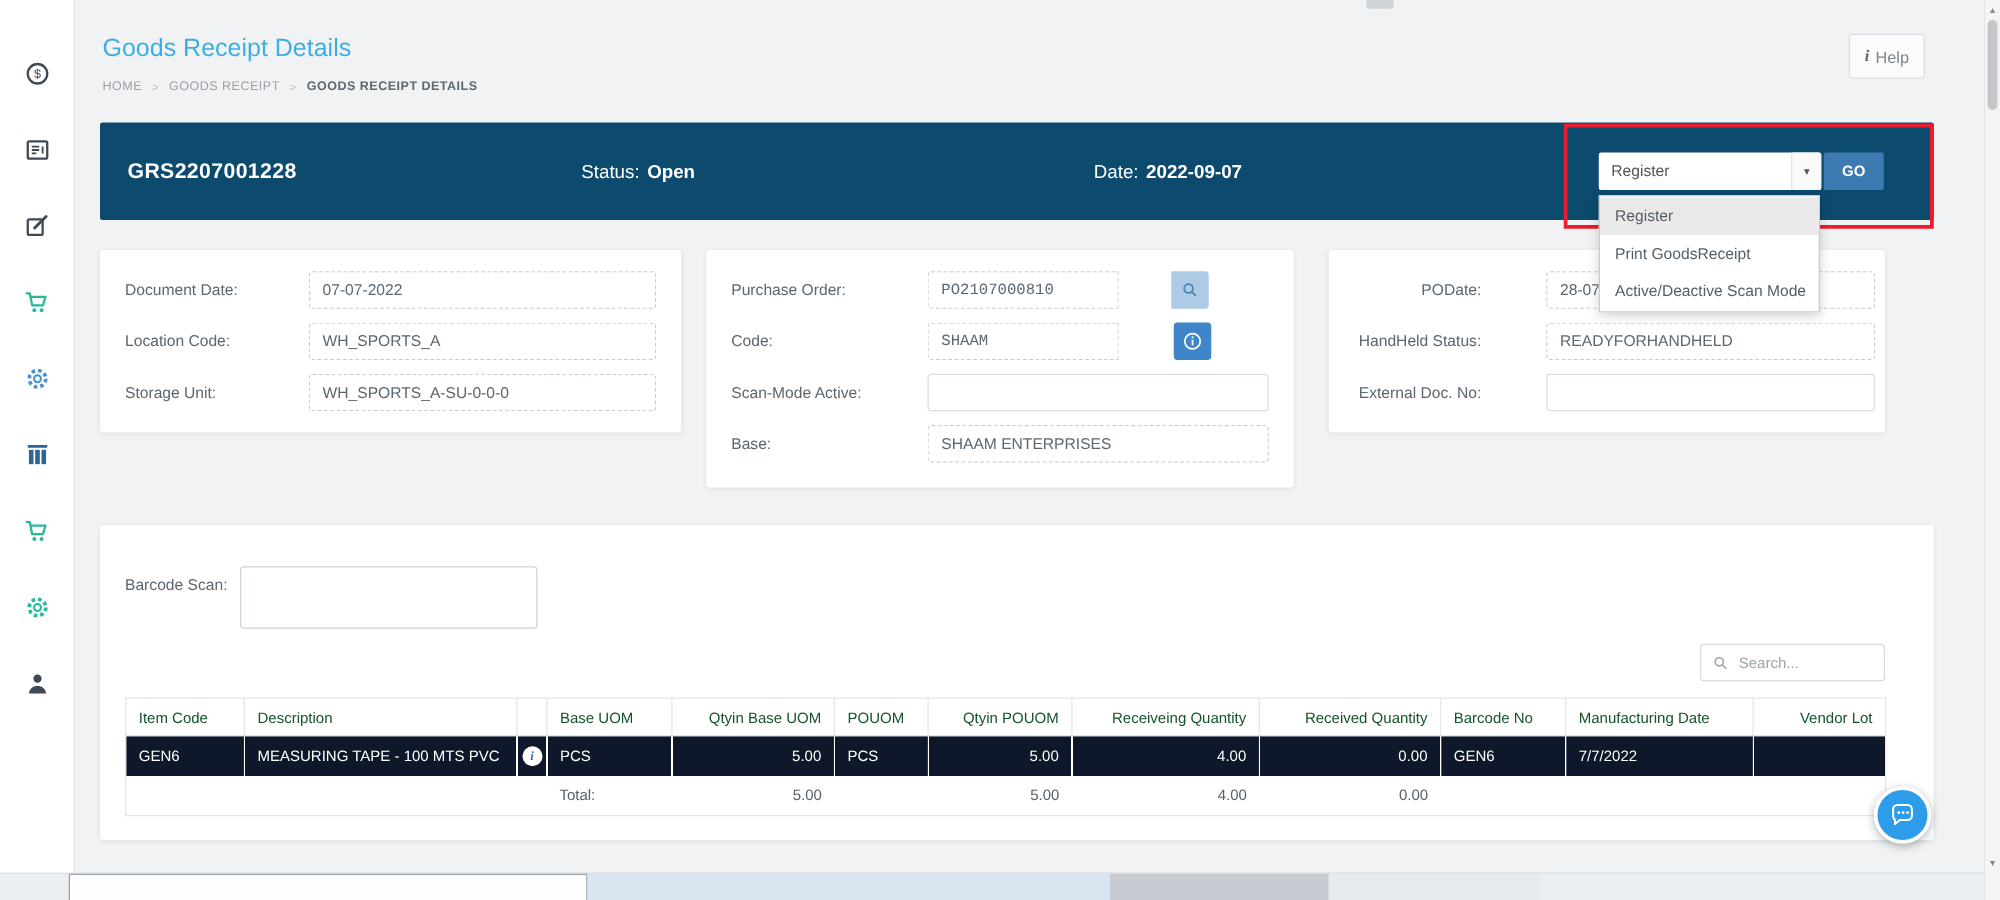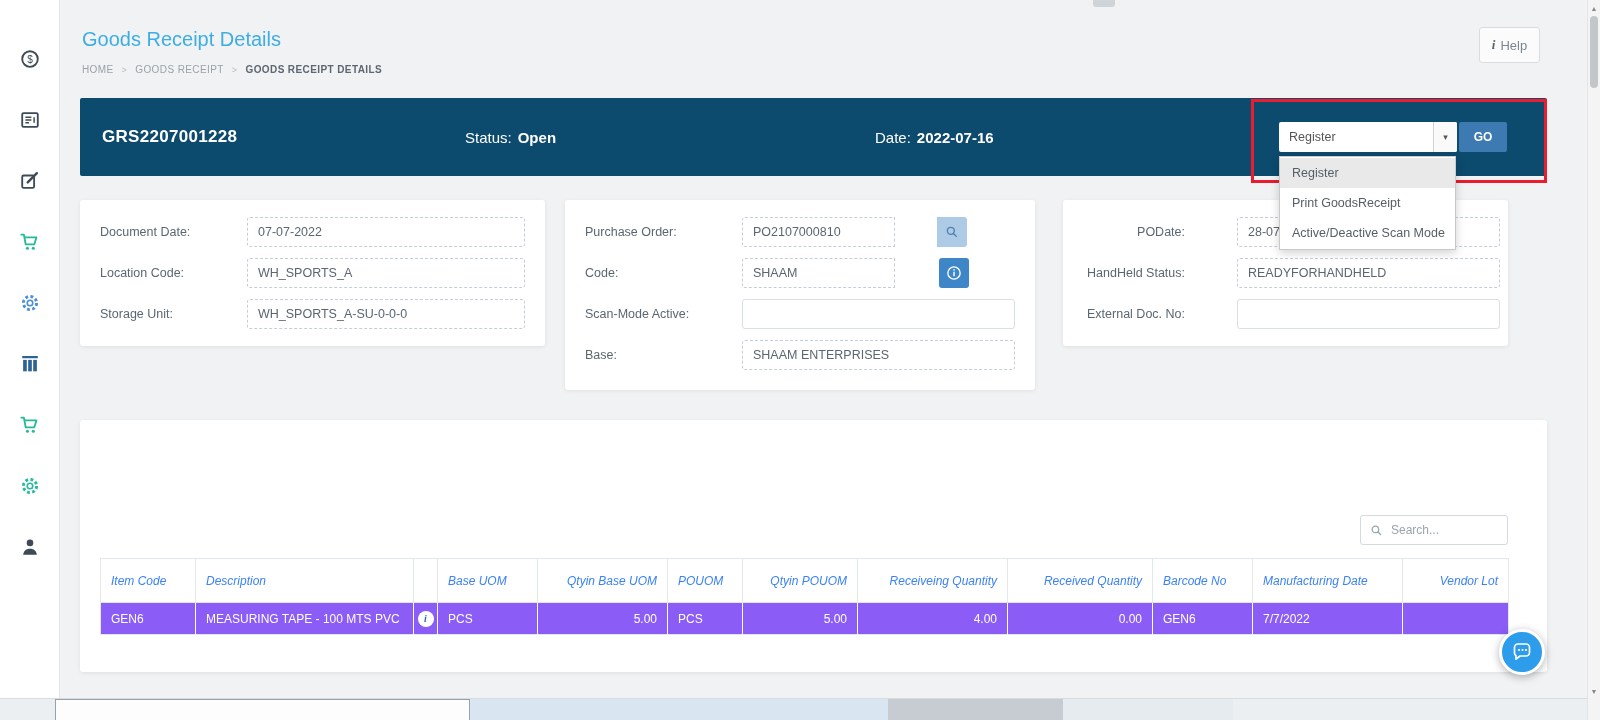--- a/index.html
+++ b/index.html
@@ -44,41 +44,41 @@
   .card{position:absolute;background:#fff;border-radius:3px;box-shadow:0 1px 4px rgba(0,0,0,.08);}
   #card-doc{left:80px;top:200px;width:465px;height:146px;padding:17px 20px;}
   #card-pur{left:565px;top:200px;width:470px;height:190px;padding:17px 20px;}
   #card-right{left:1063px;top:200px;width:445px;height:146px;padding:17px 8px 17px 16px;}
   .field-row{display:flex;align-items:center;height:30px;margin-bottom:11px;gap:42px;}
   .f-label{flex:none;width:105px;font-size:12.5px;color:#5b6670;}
   #card-pur .f-label{width:115px;}
   #card-right .f-label{width:116px;text-align:right;padding-right:10px;}
   .f-input{flex:1;height:30px;border:1px dashed #c4ced8;border-radius:3px;padding:0 10px;font-size:12.5px;color:#5b6670;background:#fff;font-family:inherit;outline:none;min-width:0;}
   .f-input.solid{border-style:solid;border-color:#d9dfe6;}
-  .f-input.short{flex:none;width:153px;border-radius:3px 0 0 3px;}
+  .f-input.short{flex:none;width:153px;border-radius:3px 0 0 3px;font-family:Liberation Mono, monospace;}
   .attach-btn{flex:none;width:30px;height:30px;border:none;display:flex;align-items:center;justify-content:center;cursor:pointer;padding:0;}
   .search-attach{background:#aecbe6;border-radius:0 3px 3px 0;}
   .info-attach{background:#3f86c9;border-radius:3px;margin-left:2px;}
 
   
   #lower-card{left:80px;top:420px;width:1467px;height:252px;}
   #barcode-row{position:absolute;left:20px;top:33px;display:flex;gap:10px;}
   #barcode-row .f-label{width:auto;padding-top:8px;}
   #barcode-input{width:238px;height:50px;border:1px solid #ccd3da;border-radius:3px;padding:0 10px;font-size:13px;color:#5b6670;outline:none;font-family:inherit;}
   #search-wrap{position:absolute;left:1280px;top:95px;width:148px;height:30px;border:1px solid #d4dae0;border-radius:3px;background:#fff;display:flex;align-items:center;gap:6px;padding:0 9px;}
   #search-input{border:none;outline:none;flex:1;font-size:12px;color:#15803d;min-width:0;font-family:inherit;background:transparent;}
   #search-input::placeholder{color:#9aa4ae;}
 
   
   #items-table{position:absolute;left:20px;top:138px;width:1408px;border-collapse:collapse;table-layout:fixed;font-size:12px;background:#fff;border:1px solid #e2e7ec;}
-  #items-table th{height:44px;font-weight:normal;color:#3b82f6;border:1px solid #e2e7ec;padding:0 10px;white-space:nowrap;overflow:hidden;text-align:left;font-style:italic;}
+  #items-table th{height:30px;font-weight:normal;color:#14532d;border:1px solid #e2e7ec;padding:0 10px;white-space:nowrap;overflow:hidden;text-align:left;}
   #items-table td{height:32px;padding:0 10px;white-space:nowrap;overflow:hidden;}
   #items-table .ar{text-align:right;}
   #items-table .icon-cell{padding:0;text-align:center;}
-  tr.sel td{background:#8b5cf6;color:#fff;border-right:1px solid rgba(255,255,255,.28);}
+  tr.sel td{background:#0f172a;color:#fff;border-right:1px solid rgba(255,255,255,.28);}
   tr.sel td:first-child{border-left:1px solid #e2e7ec;}
   tr.sel td:last-child{border-right:1px solid #e2e7ec;}
   tr.total td{height:38px;color:#55606a;background:#fff;border:none;}
   .info-badge{display:inline-flex;width:16px;height:16px;border-radius:50%;background:#fff;color:#2f6fa7;font-weight:bold;font-size:10px;align-items:center;justify-content:center;font-style:italic;font-family:"Liberation Serif",serif;cursor:pointer;}
 
   
   #chat-fab{position:absolute;left:1499px;top:629px;width:46px;height:46px;border-radius:50%;background:#2d9cea;border:3px solid #fff;box-shadow:0 2px 8px rgba(0,0,0,.3);display:flex;align-items:center;justify-content:center;cursor:pointer;z-index:30;}
 
   
   #scrollbar{position:absolute;right:0;top:0;width:13px;height:720px;background:#f4f4f4;border-left:1px solid #e4e4e4;z-index:40;}
@@ -179,21 +179,21 @@
   </button>
 
   <div id="blue-bar">
     <div class="bar-grs">GRS2207001228</div>
     <div class="bar-status">
       <span>Status:</span>
       <span class="bar-strong">Open</span>
     </div>
     <div class="bar-date">
       <span>Date:</span>
-      <span class="bar-strong">2022-07-16</span>
+      <span class="bar-strong">2022-09-07</span>
     </div>
     <div id="bar-controls">
       <div id="action-select">
         <span class="select-text">Register</span>
         <span class="select-caret">▾</span>
       </div>
       <button id="go-btn">GO</button>
     </div>
   </div>
 
@@ -261,20 +261,24 @@
       <label class="f-label">HandHeld Status:</label>
       <input class="f-input" readonly="" value="READYFORHANDHELD" style="">
     </div>
     <div class="field-row">
       <label class="f-label">External Doc. No:</label>
       <input class="f-input solid" value="" style="">
     </div>
   </section>
 
   <section class="card" id="lower-card">
+    <div id="barcode-row">
+      <label class="f-label">Barcode Scan:</label>
+      <input id="barcode-input" value="" style="">
+    </div>
 
     <div id="search-wrap">
       <svg width="13" height="13" viewBox="0 0 24 24">
           <circle cx="10" cy="10" r="6" fill="none" stroke="#98a6b3" stroke-width="2.4"></circle>
           <path d="M14.8 14.8 19.5 19.5" stroke="#98a6b3" stroke-width="2.4" stroke-linecap="round"></path>
         </svg>
       <input id="search-input" placeholder="Search..." style="">
     </div>
 
     <table id="items-table">
@@ -316,20 +320,30 @@
           <td>PCS</td>
           <td class="ar">5.00</td>
           <td>PCS</td>
           <td class="ar">5.00</td>
           <td class="ar">4.00</td>
           <td class="ar">0.00</td>
           <td>GEN6</td>
           <td>7/7/2022</td>
           <td></td>
         </tr>
+        <tr class="total">
+          <td colspan="3"></td>
+          <td>Total:</td>
+          <td class="ar">5.00</td>
+          <td></td>
+          <td class="ar">5.00</td>
+          <td class="ar">4.00</td>
+          <td class="ar">0.00</td>
+          <td colspan="3"></td>
+        </tr>
       </tbody>
     </table>
   </section>
 
   <div id="chat-fab">
     <svg width="24" height="24" viewBox="0 0 24 24">
         <path d="M4.5 7.5a3.5 3.5 0 0 1 3.5-3.5h8a3.5 3.5 0 0 1 3.5 3.5v5a3.5 3.5 0 0 1-3.5 3.5H10l-4 3.2v-3.4a3.5 3.5 0 0 1-1.5-2.8z" fill="none" stroke="#fff" stroke-width="1.7" stroke-linejoin="round"></path>
         <circle cx="9" cy="10" r="1.1" fill="#fff"></circle>
         <circle cx="12.5" cy="10" r="1.1" fill="#fff"></circle>
         <circle cx="16" cy="10" r="1.1" fill="#fff"></circle>

